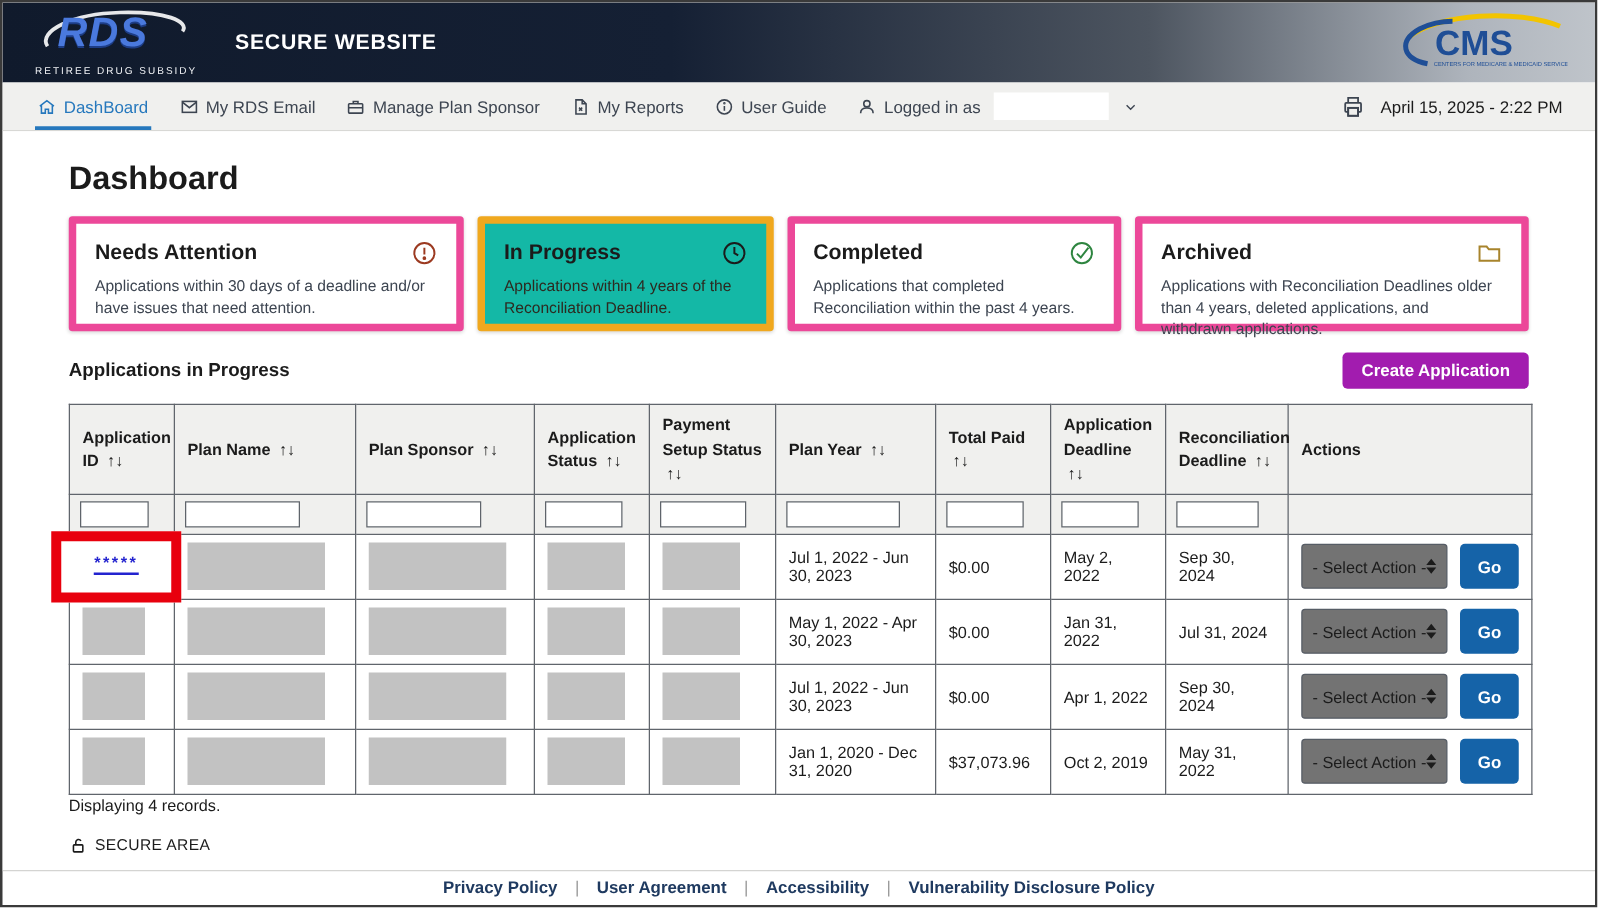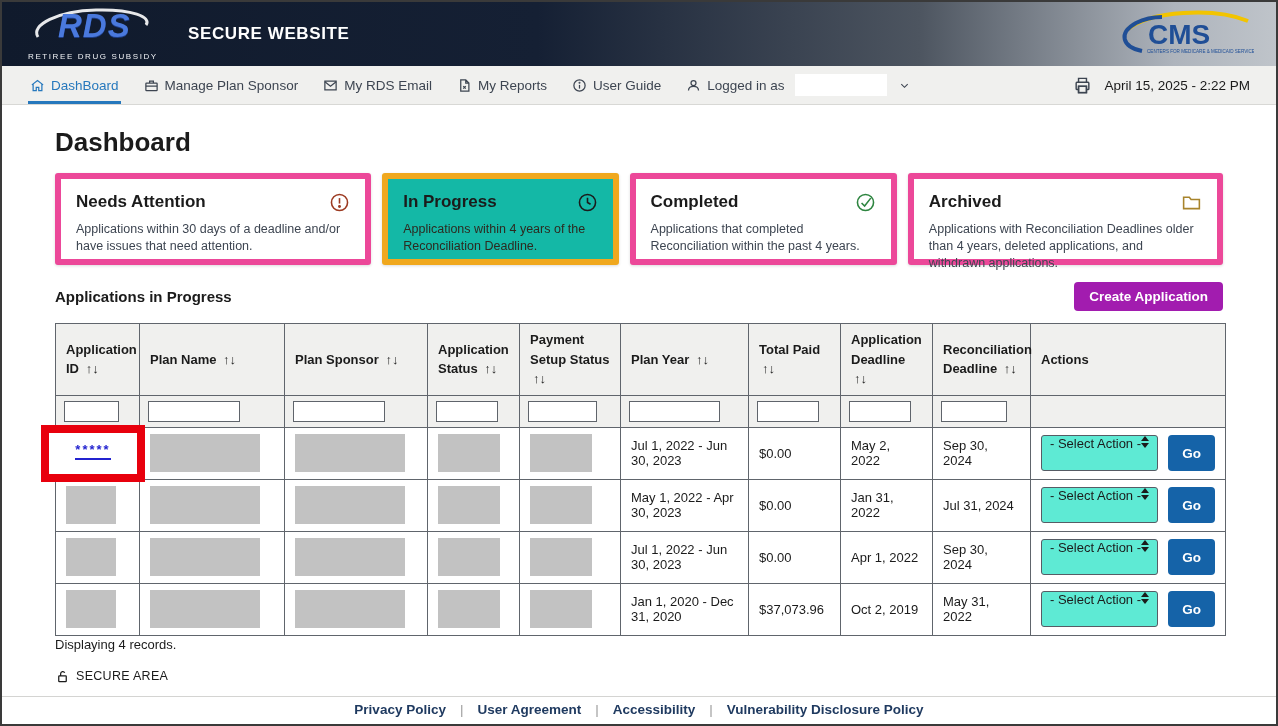--- a/index.html
+++ b/index.html
@@ -5,21 +5,21 @@
   * { box-sizing: border-box; margin: 0; padding: 0; }
   body { margin: 0; background: #fff; font-family: "Liberation Sans", sans-serif; color: #1b1b1b; }
   .page { width: 1278px; height: 726px; border: 2px solid #3a3a3a; background: #fff; display: flex; flex-direction: column; overflow: hidden; }
 
   
   .masthead { height: 64px; flex: 0 0 64px; display: flex; align-items: center; padding: 0 22px 0 26px;
     background: linear-gradient(90deg, #101a2c 0%, #152034 42%, #4d5560 72%, #aeb4bc 92%, #bfc4ca 100%); }
   .rds-logo { position: relative; width: 128px; height: 54px; flex: 0 0 auto; }
   .rds-swoosh { position: absolute; left: 0; top: -2px; }
   .rds-text { position: absolute; left: 18px; top: 2px; font-size: 33px; font-weight: bold; font-style: italic;
-    color: #4a79dd; text-shadow: 0 1px 0 #1d3d86; letter-spacing: 1px; line-height: 1; margin-left: 12px; }
+    color: #4a79dd; text-shadow: 0 1px 0 #1d3d86; letter-spacing: 1px; line-height: 1; }
   .rds-sub { position: absolute; left: 0; bottom: 0; font-size: 8px; letter-spacing: 1.6px; color: #f0f2f5; white-space: nowrap; }
   .site-title { color: #fff; font-weight: bold; font-size: 17px; letter-spacing: 0.6px; margin-left: 32px; }
   .cms-logo { margin-left: auto; width: 140px; height: 50px; }
 
   
   .navbar { height: 39px; flex: 0 0 39px; background: #f0f0ee; border-bottom: 1px solid #d8d8d5;
     display: flex; align-items: stretch; padding: 0 26px; font-size: 13.5px; color: #3d4551; }
   .nav-item { display: flex; align-items: center; gap: 6px; padding: 0 2px; margin-right: 21px; cursor: pointer; white-space: nowrap; }
   .nav-item svg { flex: 0 0 auto; }
   .nav-item.active { color: #2678bd; border-bottom: 3px solid #2678bd; padding-top: 3px; }
@@ -55,22 +55,22 @@
   tr.filter-row input { width: 82%; min-width: 54px; max-width: 92px; height: 21px; border: 1px solid #5f646b; background: #fff; }
   tr.data-row { height: 52px; background: #fff; }
   .blk { background: #c2c2c2; height: 38px; }
   .blk-sm { width: 50px; } .blk-lg { width: 110px; } .blk-md { width: 62px; }
   td.appid-cell { position: relative; }
   .red-box { position: absolute; left: -15px; top: -3px; width: 104px; height: 57px; border: 8px solid #e8000d;
     background: #fff; z-index: 2; display: flex; align-items: center; justify-content: center; }
   a.masked-link { color: #2323cf; font-weight: bold; font-size: 13px; letter-spacing: 2px; text-decoration: none;
     border-bottom: 2px solid #2323cf; padding-bottom: 4px; line-height: 0.6; cursor: pointer; }
   .actions-cell { display: flex; align-items: center; gap: 10px; }
-  .select-action { display: inline-flex; justify-content: space-between; width: 120px; height: 36px;
-    border: 1px solid #565c65; border-radius: 3px; background: #5eead4; padding: 0 8px; font-size: 13px; cursor: pointer; }
+  .select-action { display: inline-flex; align-items: center; justify-content: space-between; width: 120px; height: 36px;
+    border: 1px solid #565c65; border-radius: 3px; background: #737373; padding: 0 8px; font-size: 13px; cursor: pointer; }
   .updown { display: inline-flex; flex-direction: column; gap: 2px; align-items: center; }
   .tri-up { width: 0; height: 0; border-left: 4px solid transparent; border-right: 4px solid transparent; border-bottom: 5px solid #1b1b1b; }
   .tri-down { width: 0; height: 0; border-left: 4px solid transparent; border-right: 4px solid transparent; border-top: 5px solid #1b1b1b; }
   .btn-go { background: #1563a8; color: #fff; border: none; border-radius: 4px; width: 48px; height: 36px;
     font-weight: bold; font-size: 13.5px; cursor: pointer; font-family: "Liberation Sans", sans-serif; }
 
   .record-count { margin-top: 1px; font-size: 13px; }
   .secure-area { margin-top: 17px; display: flex; align-items: center; gap: 6px; font-size: 12.5px; letter-spacing: 0.3px; padding-bottom: 8px; }
 
   
@@ -102,33 +102,33 @@
     </svg>
   </header>
 
   <nav class="navbar" data-name="main-navbar">
     <div class="nav-item active" data-name="nav-item-dashboard">
       <svg data-name="home-icon" width="15" height="15" viewBox="0 0 24 24" fill="none" stroke="currentColor" stroke-width="2">
           <path d="M3 11 L12 4 L21 11 M5 10 V20 H10 V15 H14 V20 H19 V10"></path>
         </svg>
       <span data-name="nav-item-label">DashBoard</span>
     </div>
+    <div class="nav-item" data-name="nav-item-my-rds-email">
+      <svg data-name="envelope-icon" width="15" height="15" viewBox="0 0 24 24" fill="none" stroke="currentColor" stroke-width="2">
+          <rect x="3" y="5" width="18" height="14"></rect>
+          <path d="M3 6 L12 13 L21 6"></path>
+        </svg>
+      <span data-name="nav-item-label">My RDS Email</span>
+    </div>
     <div class="nav-item" data-name="nav-item-manage-plan-sponsor">
       <svg data-name="briefcase-icon" width="15" height="15" viewBox="0 0 24 24" fill="none" stroke="currentColor" stroke-width="2">
           <rect x="3" y="8" width="18" height="12" rx="1"></rect>
           <path d="M9 8 V5 H15 V8 M3 13 H21"></path>
         </svg>
       <span data-name="nav-item-label">Manage Plan Sponsor</span>
-    </div>
-    <div class="nav-item" data-name="nav-item-my-rds-email">
-      <svg data-name="envelope-icon" width="15" height="15" viewBox="0 0 24 24" fill="none" stroke="currentColor" stroke-width="2">
-          <rect x="3" y="5" width="18" height="14"></rect>
-          <path d="M3 6 L12 13 L21 6"></path>
-        </svg>
-      <span data-name="nav-item-label">My RDS Email</span>
     </div>
     <div class="nav-item" data-name="nav-item-my-reports">
       <svg data-name="report-file-icon" width="15" height="15" viewBox="0 0 24 24" fill="none" stroke="currentColor" stroke-width="2">
           <path d="M6 3 H14 L19 8 V21 H6 Z M14 3 V8 H19"></path>
           <path d="M10 13 L14 17 M14 13 L10 17"></path>
         </svg>
       <span data-name="nav-item-label">My Reports</span>
     </div>
     <div class="nav-item" data-name="nav-item-user-guide">
       <svg data-name="info-icon" width="15" height="15" viewBox="0 0 24 24" fill="none" stroke="currentColor" stroke-width="2">

